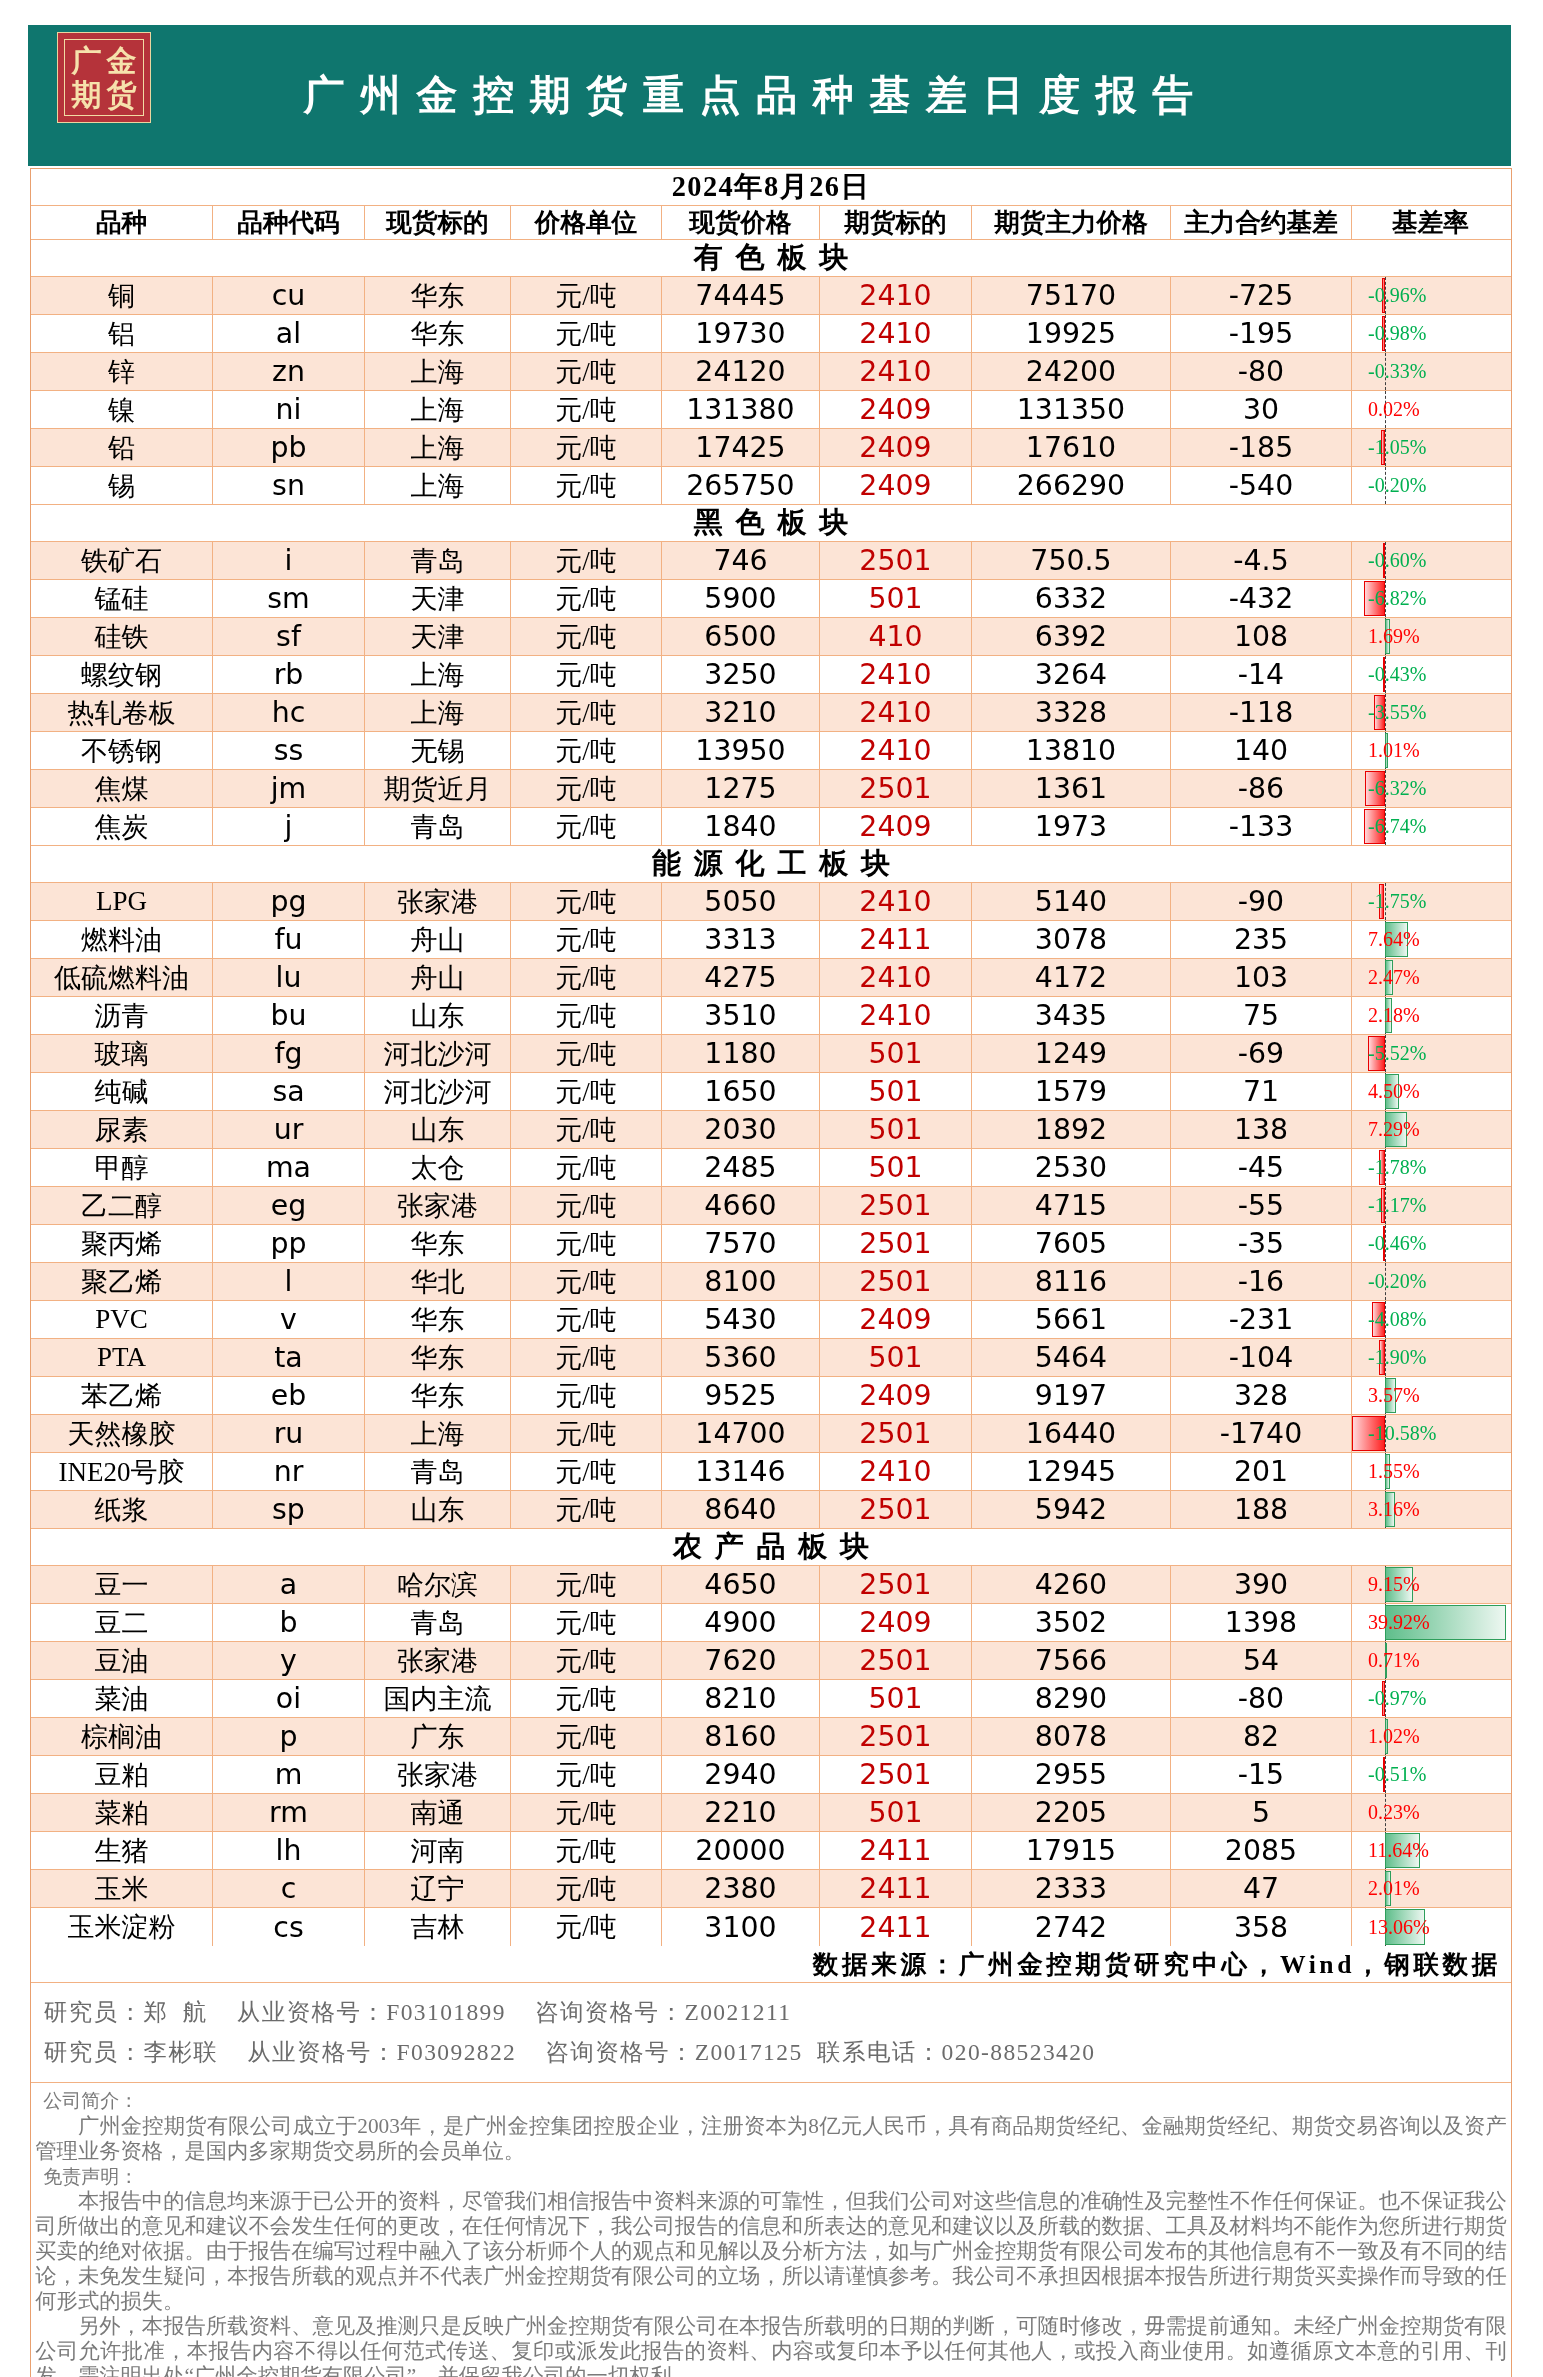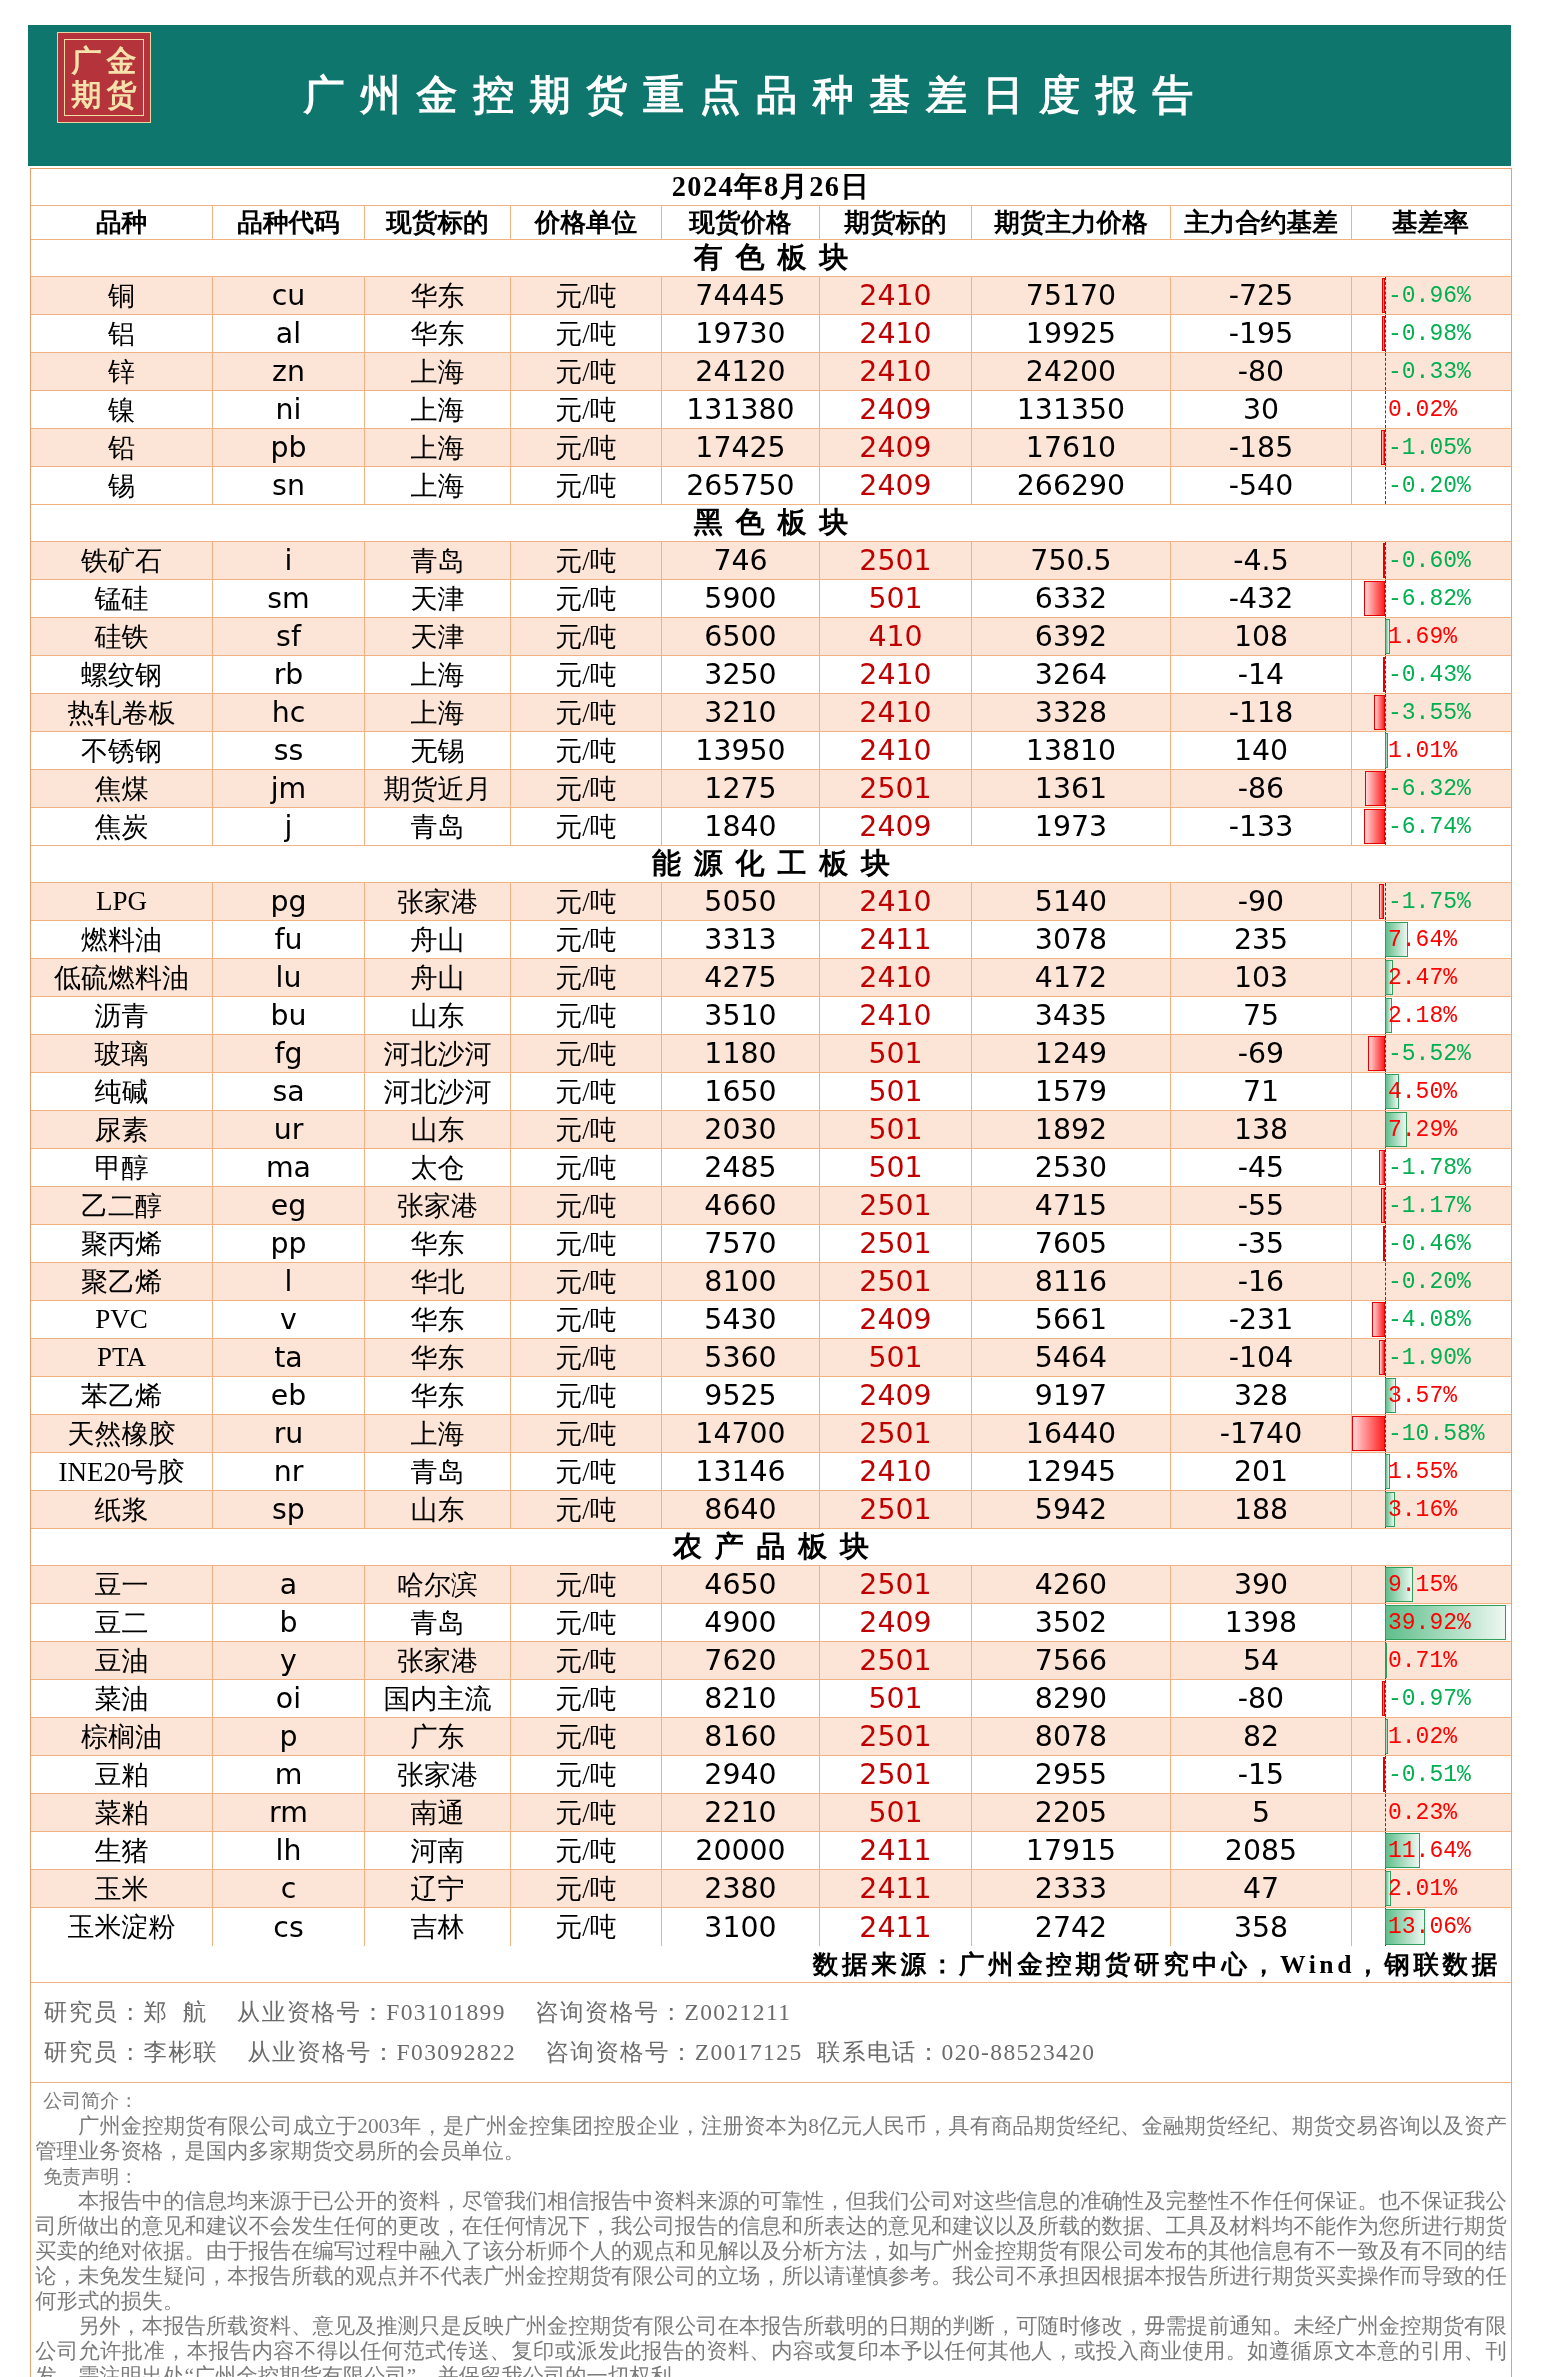--- a/index.html
+++ b/index.html
@@ -48,21 +48,21 @@
   .data-row.striped { background:#FCE4D6; }
   .zh { font-size:27px; color:#000; }
   .num { font-family:"DejaVu Sans","Liberation Sans",sans-serif; font-size:28.4px; color:#000; }
   .contract { font-family:"DejaVu Sans","Liberation Sans",sans-serif; font-size:28.4px; color:#C00000; }
   
   .rate-cell { position:relative; justify-content:flex-start; }
   .rate-axis { position:absolute; left:33px; top:0; bottom:0; width:0; border-left:1.4px dashed #404040; }
   .rate-bar { position:absolute; top:1.4px; bottom:1.4px; }
   .rate-bar.pos { border:1.4px solid #2E9E5B; background:linear-gradient(to right,#5FBE8B,#EDF7F1); }
   .rate-bar.neg { border:1.4px solid #E80000; background:linear-gradient(to right,#FFD9DB,#FF2020); }
-  .rate-text { position:relative; margin-left:36px; font-family:Liberation Mono, monospace; font-size:23px; }
+  .rate-text { position:relative; margin-left:16px; font-family:Liberation Serif, serif; font-size:20px; }
   .rate-text.pos { color:#FF0000; }
   .rate-text.neg { color:#00B050; }
   
   .source-row { height:37px; align-items:center; justify-content:flex-end; padding-right:10px;
     font-size:25.6px; font-weight:bold; color:#000; letter-spacing:3.6px; }
   .footer-a { border-bottom:1.4px solid #F2B183; padding:8.5px 0 10px 12.8px; }
   .footer-a div { font-size:23.5px; color:#6B6B6B; line-height:40px; letter-spacing:1.4px; white-space:pre; }
   .footer-b { padding:5.7px 4.3px 7.1px 4.3px; }
   .footer-b .fb-head { font-size:19px; color:#7A7A7A; line-height:25.6px;margin-left:8px; }
   .footer-b p { font-size:21.3px; color:#7A7A7A; line-height:25px; text-indent:2em; text-align:justify; }

